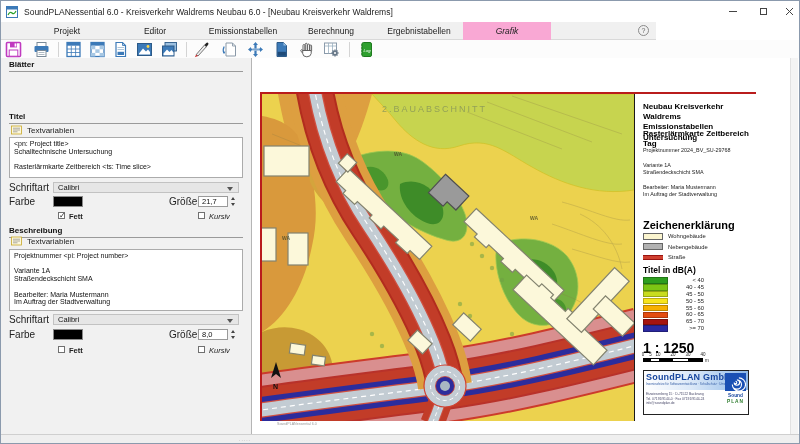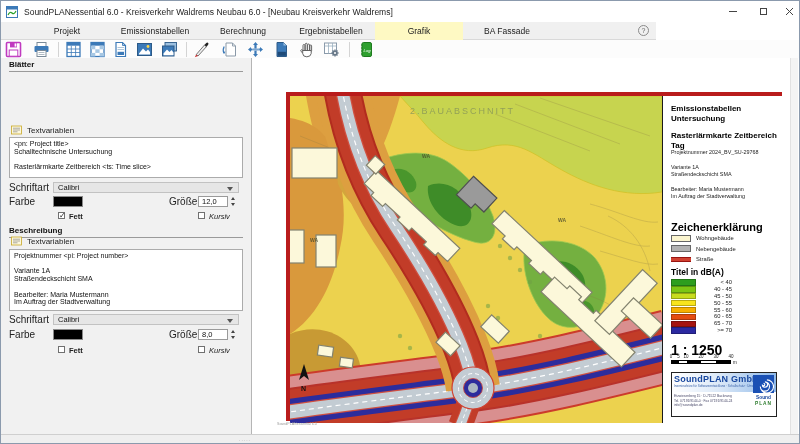--- a/index.html
+++ b/index.html
@@ -17,21 +17,21 @@
     align-items:center; justify-content:center; }
   #btn-min { left:718px; } #btn-max { left:748px; } #btn-close { left:778px; width:20px; }
   #btn-min i { display:block; width:8px; height:1px; background:#444; }
   #btn-max i { display:block; width:7px; height:7px; border:1px solid #444; }
 
   
   #tabbar { position:absolute; left:0; top:21px; width:655px; height:18px; background:#f0f0f0;
     border-bottom:1px solid #d9d9d9; display:flex; padding-left:22px; }
   .tab { width:88px; height:18px; display:flex; align-items:center; justify-content:center;
     font-size:8.5px; color:#222; }
-  .tab.active { background:#fef9c3; }
+  .tab.active { background:#f9a8d4;font-style:italic; }
   #help-btn { position:absolute; right:7px; top:3px; width:11px; height:11px; border:1px solid #8a8a8a;
     border-radius:50%; font-size:7px; color:#666; display:flex; align-items:center; justify-content:center; }
 
   
   #toolbar { position:absolute; left:0; top:39px; width:798px; height:18px; background:#fcfcfc;
     display:flex; align-items:center; }
   .tbtn { width:19px; height:17px; display:flex; align-items:center; justify-content:center; }
   .tsep { width:1px; height:15px; background:#d4d4d4; margin:0 3px; }
 
   
@@ -69,22 +69,22 @@
   .chk-label { position:absolute; font-size:7.5px; color:#222; }
   .bold { font-weight:bold; } .ital { font-style:italic; }
   #row-f1 { top:124px; } #row-c1 { top:138px; } #row-s1 { top:153px; }
   #row-f2 { top:256px; } #row-c2 { top:271px; } #row-s2 { top:287px; }
   .prow { position:absolute; left:0; right:0; height:13px; }
 
   
   #map-bg { position:absolute; left:252px; top:57px; width:546px; height:376px; background:#fff; }
   #scroll-strip { position:absolute; left:537px; top:0; width:8px; height:376px; background:#f4f4f4;
     border-left:1px solid #e2e2e2; }
-  #map-sheet { position:absolute; left:285px; top:91px; width:496px; height:329px;
-    border:4px solid #b91c1c; background:#e5e5e5; }
+  #map-sheet { position:absolute; left:259px; top:91px; width:496px; height:329px;
+    border:2px solid #b91c1c; background:#e5e5e5; }
   #map-svg { position:absolute; left:0; top:0; }
   #map-footer { position:absolute; left:276px; top:421px; font-size:6.5px; transform:scale(.55);
     transform-origin:0 0; color:#999; white-space:nowrap; }
 
   
   #legend { position:absolute; left:372px; top:0; width:122px; height:327px; background:#fff;
     border-left:1px solid #1a1a1a; }
   .lg { position:absolute; left:8px; right:5px; }
   .lg-b { font-size:8px; font-weight:bold; color:#000; line-height:1.28; }
   .lg-s { font-size:5.4px; color:#222; line-height:1.32; }
@@ -144,25 +144,25 @@
       </div>
     <div class="win-btn" id="btn-close">
       <svg width="9" height="9" viewBox="0 0 9 9">
         <path d="M1 1 L8 8 M8 1 L1 8" stroke="#444" stroke-width="1"></path>
       </svg>
     </div>
   </div>
 
   <div id="tabbar">
     <div class="tab">Projekt</div>
+    <div class="tab">Editor</div>
     <div class="tab">Emissionstabellen</div>
     <div class="tab">Berechnung</div>
     <div class="tab">Ergebnistabellen</div>
     <div class="tab active">Grafik</div>
-    <div class="tab">BA Fassade</div>
     <div id="help-btn">?</div>
   </div>
 
   <div id="toolbar">
     <div class="tbtn" style="margin-left:3px">
       <svg width="17" height="17" viewBox="0 0 17 17">
         <rect x="1.5" y="1.5" width="14" height="14" rx="1" fill="#fff" stroke="#c03ac0" stroke-width="1.6"></rect>
         <rect x="5" y="1.8" width="7" height="4.6" fill="#c03ac0"></rect>
         <rect x="9.6" y="2.4" width="1.8" height="3.2" fill="#fff"></rect>
         <rect x="4.2" y="9" width="8.6" height="6.2" fill="#fff" stroke="#c03ac0"></rect>
@@ -278,40 +278,41 @@
         <rect x="4" y="1.5" width="9.5" height="14" rx="1.5" fill="#2fa02f" stroke="#1e7a1e"></rect>
         <path d="M4 4 H3 M4 7 H3 M4 10 H3 M4 13 H3" stroke="#1e7a1e" stroke-width="1"></path>
         <text x="9" y="10.5" font-size="4.2" fill="#fff" text-anchor="middle" font-style="italic">Log</text>
       </svg>
     </div>
   </div>
 
   <div id="panel">
     <div class="hdr" id="hdr-sheets">Blätter</div>
 
+    <div class="hdr" id="hdr-title">Titel</div>
     <div class="tv-btn" id="tv1">
       <svg width="11" height="10" viewBox="0 0 11 10">
         <rect x="0.5" y="1" width="10" height="8" fill="#fdf8dc" stroke="#c8a828" stroke-width="0.8"></rect>
         <path d="M2 3.2 H9 M2 5 H9 M2 6.8 H6.5" stroke="#888" stroke-width="0.7"></path>
       </svg>
       <span>Textvariablen</span>
     </div>
     <div class="ta" id="ta1">&lt;pn: Project title&gt;
 Schalltechnische Untersuchung
 
 Rasterlärmkarte Zeitbereich &lt;ts: Time slice&gt;</div>
     <div class="prow" id="row-f1">
       <span class="flabel">Schriftart</span>
       <div class="combo"><span>Calibri</span></div>
     </div>
     <div class="prow" id="row-c1">
       <span class="flabel">Farbe</span>
       <div class="swatch" style="background-color: rgb(0, 0, 0);"></div>
       <span class="flabel" style="left:168px">Größe</span>
-      <div class="size-input">12,0</div>
+      <div class="size-input">21,7</div>
       <div class="spinner">
           <i class="up"></i>
           <i class="down"></i>
         </div>
     </div>
     <div class="prow" id="row-s1">
       <div class="chk checked" style="left:57px;top:1px"></div>
       <span class="chk-label bold" style="left:68px;top:1px">Fett</span>
       <div class="chk" style="left:197px;top:1px"></div>
       <span class="chk-label ital" style="left:208px;top:1px">Kursiv</span>
@@ -493,20 +494,21 @@
 
         <g>
           <polygon points="14,268 19,284 14,280 9,284" fill="#111"></polygon>
           <text x="11" y="295" font-size="7" font-weight="bold" fill="#111" font-family="Liberation Sans, sans-serif">N</text>
         </g>
       </g>
     </svg>
 
     <div id="legend">
       <div class="lg lg-b" id="lg-b1">
+        <div>Neubau Kreisverkehr Waldrems</div>
         <div>Emissionstabellen Untersuchung</div>
       </div>
       <div class="lg lg-b" id="lg-b2">Rasterlärmkarte Zeitbereich Tag</div>
       <div class="lg lg-s" id="lg-proj">Projektnummer 2024_BV_SU-29768</div>
       <div class="lg lg-s" id="lg-var">
         <div>Variante 1A</div>
         <div>Straßendeckschicht SMA</div>
       </div>
       <div class="lg lg-s" id="lg-ed">
         <div>Bearbeiter: Maria Mustermann</div>

